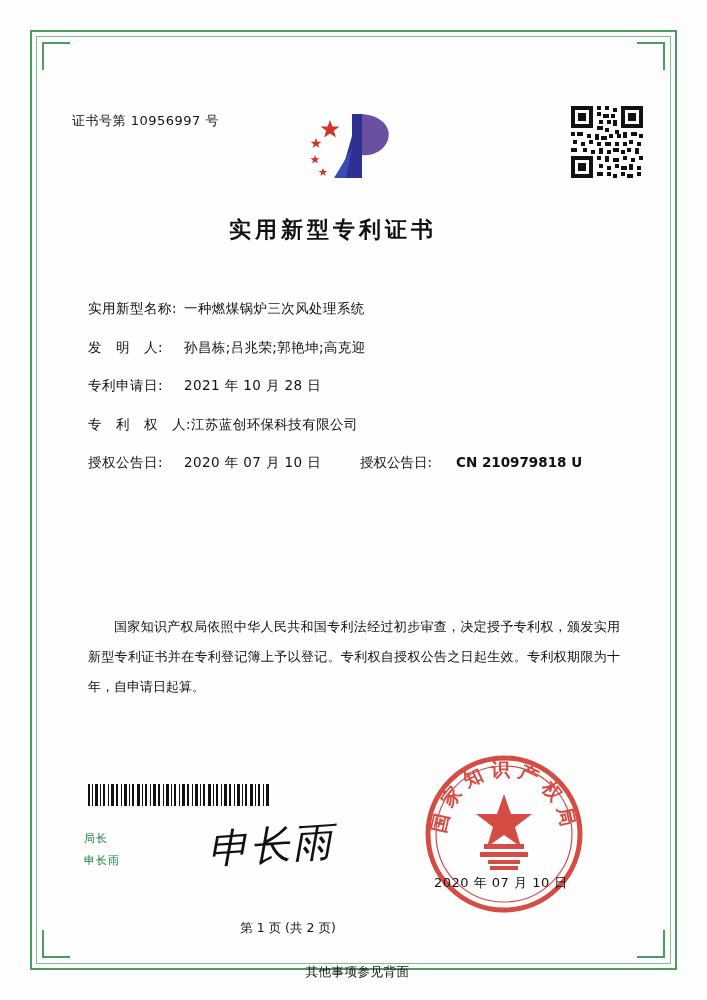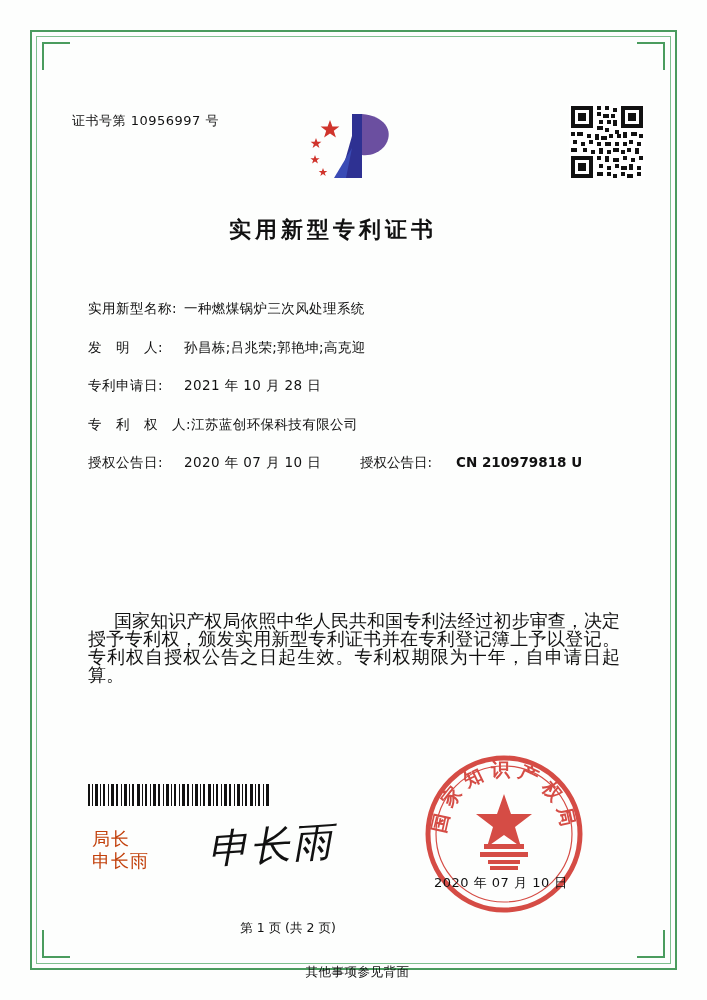--- a/index.html
+++ b/index.html
@@ -108,44 +108,44 @@
   .row.two .lbl { flex: 0 0 96px; }
   .row.two .val { flex: 0 0 176px; }
   .row.two .lbl2 { flex: 0 0 96px; white-space: nowrap; }
   .row.two .val2 { flex: 1 1 auto; font-weight: bold; }
 
   
   .paras {
     position: absolute;
     left: 88px; top: 612px;
     width: 532px;
-    font-size: 18px;
-    line-height: 18px;
+    font-size: 13px;
+    line-height: 30px;
     color: #111;
     text-align: justify;
   }
   .paras p {
     margin: 0 0 4px 0;
     text-indent: 26px;
   }
 
   
   .barcode {
     position: absolute;
     left: 88px; top: 784px;
     width: 182px; height: 22px;
   }
 
   
   .sig-label {
     position: absolute;
-    left: 92px; top: 828px;
-    font-size: 18px;
+    left: 84px; top: 828px;
+    font-size: 11px;
     line-height: 22px;
-    color: #c2410c;
+    color: #15803d;
     letter-spacing: 1px;
   }
   .sig-script {
     position: absolute;
     left: 208px; top: 818px;
     font-size: 40px;
     font-family: "DejaVu Serif", "Liberation Serif", serif;
     font-style: italic;
     color: #111;
     transform: rotate(-4deg);

